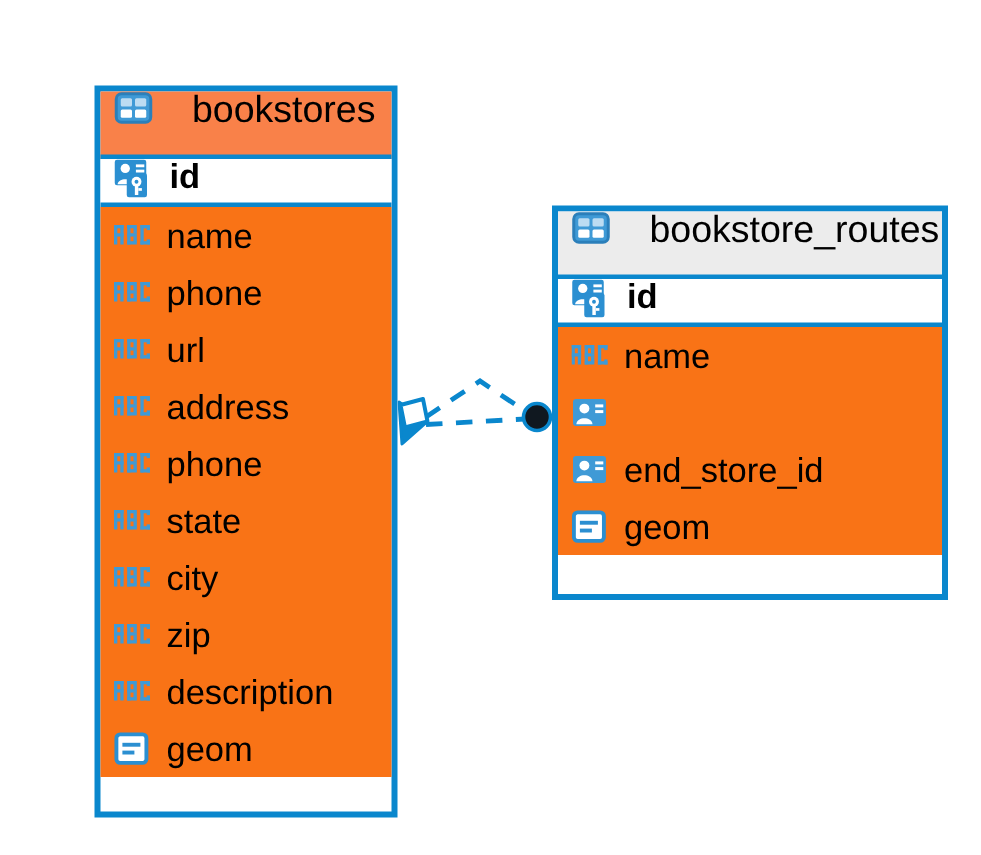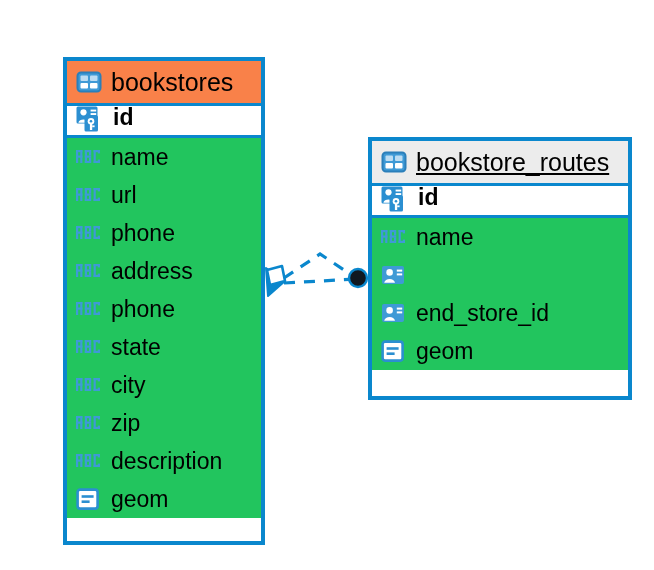--- a/index.html
+++ b/index.html
@@ -26,28 +26,28 @@
   .entity {
     position: absolute;
     box-sizing: border-box;
     border: 4px solid #0a87cd;
     background: #ffffff;
   }
 
   .entity-header {
     box-sizing: border-box;
     display: flex;
-    align-items: center;
-    gap: 9px;
+    align-items: flex-start;
+    gap: 26px;
     padding: 0 9px;
     height: 45px;
     border-bottom: 3px solid #0a87cd;
   }
   .entity-header.accent { background: #f98149; }
-  .entity-header.plain  { background: #ececec; text-decoration: underline; }
+  .entity-header.plain  { background: #ececec; }
 
   .entity-title {
     font-size: 25px;
     color: #000000;
     line-height: 1;
     white-space: nowrap;
   }
 
   .pk-row {
     box-sizing: border-box;
@@ -63,21 +63,21 @@
     font-weight: bold;
   }
 
   .field-row {
     box-sizing: border-box;
     display: flex;
     align-items: center;
     gap: 9px;
     padding: 0 9px;
     height: 38px;
-    background: #22c55e;
+    background: #f97316;
   }
 
   .field-label {
     font-size: 23px;
     color: #000000;
     line-height: 1;
     white-space: nowrap;
   }
 
   .icon {
@@ -178,44 +178,44 @@
             <rect x="8.8" y="6.5" width="6.4" height="2.2"></rect>
           <rect x="13" y="8.5" width="2.2" height="4"></rect>
             <rect x="8.8" y="11.8" width="6.4" height="2.2"></rect>
           <rect x="17.6" y="1" width="6.4" height="2.2"></rect>
             <rect x="17.6" y="1" width="2.2" height="13"></rect>
           <rect x="21.8" y="1" width="2.2" height="3.4"></rect>
             <rect x="21.8" y="10.6" width="2.2" height="3.4"></rect>
           <rect x="17.6" y="11.8" width="6.4" height="2.2"></rect>
         </g>
       </svg>
+      <span class="field-label">phone</span>
+    </div>
+
+    <div class="field-row">
+      <svg class="icon" width="26" height="16" viewBox="0 0 26 16">
+        <g fill="#3f9ad6">
+          <rect x="0" y="1" width="6.4" height="2.2"></rect>
+            <rect x="0" y="1" width="2.2" height="13"></rect>
+          <rect x="4.2" y="1" width="2.2" height="13"></rect>
+            <rect x="0" y="6.5" width="6.4" height="2.2"></rect>
+          <rect x="8.8" y="1" width="6.4" height="2.2"></rect>
+            <rect x="8.8" y="1" width="2.2" height="13"></rect>
+          <rect x="13" y="2.6" width="2.2" height="4"></rect>
+            <rect x="8.8" y="6.5" width="6.4" height="2.2"></rect>
+          <rect x="13" y="8.5" width="2.2" height="4"></rect>
+            <rect x="8.8" y="11.8" width="6.4" height="2.2"></rect>
+          <rect x="17.6" y="1" width="6.4" height="2.2"></rect>
+            <rect x="17.6" y="1" width="2.2" height="13"></rect>
+          <rect x="21.8" y="1" width="2.2" height="3.4"></rect>
+            <rect x="21.8" y="10.6" width="2.2" height="3.4"></rect>
+          <rect x="17.6" y="11.8" width="6.4" height="2.2"></rect>
+        </g>
+      </svg>
       <span class="field-label">url</span>
-    </div>
-
-    <div class="field-row">
-      <svg class="icon" width="26" height="16" viewBox="0 0 26 16">
-        <g fill="#3f9ad6">
-          <rect x="0" y="1" width="6.4" height="2.2"></rect>
-            <rect x="0" y="1" width="2.2" height="13"></rect>
-          <rect x="4.2" y="1" width="2.2" height="13"></rect>
-            <rect x="0" y="6.5" width="6.4" height="2.2"></rect>
-          <rect x="8.8" y="1" width="6.4" height="2.2"></rect>
-            <rect x="8.8" y="1" width="2.2" height="13"></rect>
-          <rect x="13" y="2.6" width="2.2" height="4"></rect>
-            <rect x="8.8" y="6.5" width="6.4" height="2.2"></rect>
-          <rect x="13" y="8.5" width="2.2" height="4"></rect>
-            <rect x="8.8" y="11.8" width="6.4" height="2.2"></rect>
-          <rect x="17.6" y="1" width="6.4" height="2.2"></rect>
-            <rect x="17.6" y="1" width="2.2" height="13"></rect>
-          <rect x="21.8" y="1" width="2.2" height="3.4"></rect>
-            <rect x="21.8" y="10.6" width="2.2" height="3.4"></rect>
-          <rect x="17.6" y="11.8" width="6.4" height="2.2"></rect>
-        </g>
-      </svg>
-      <span class="field-label">phone</span>
     </div>
 
     <div class="field-row">
       <svg class="icon" width="26" height="16" viewBox="0 0 26 16">
         <g fill="#3f9ad6">
           <rect x="0" y="1" width="6.4" height="2.2"></rect>
             <rect x="0" y="1" width="2.2" height="13"></rect>
           <rect x="4.2" y="1" width="2.2" height="13"></rect>
             <rect x="0" y="6.5" width="6.4" height="2.2"></rect>
           <rect x="8.8" y="1" width="6.4" height="2.2"></rect>

